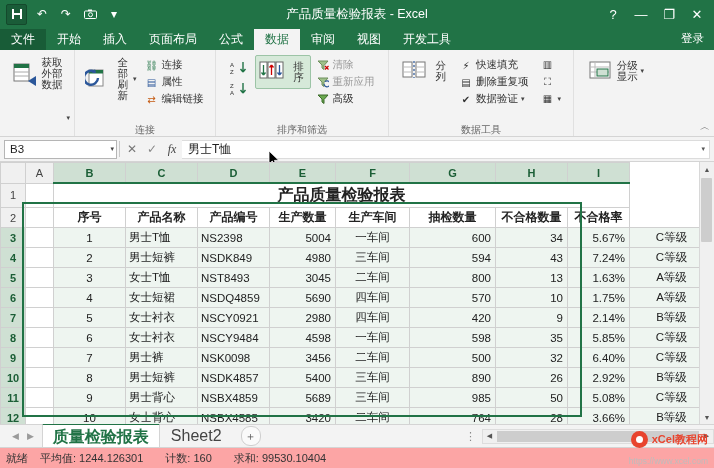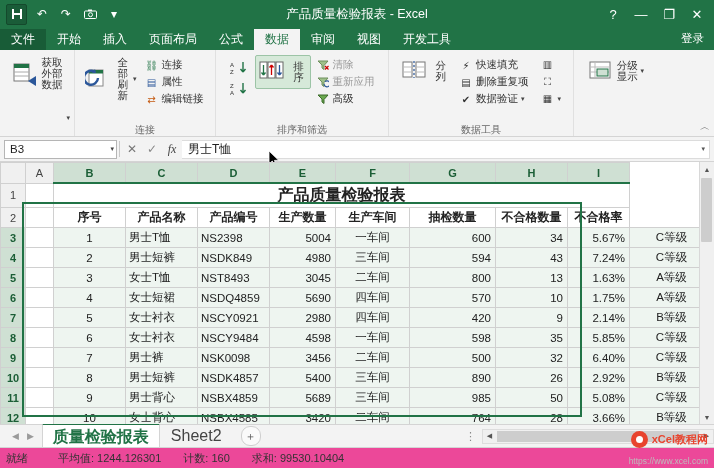--- a/index.html
+++ b/index.html
@@ -86,21 +86,21 @@
   .stab{padding:2px 10px;font-size:16px;color:#444;border:1px solid transparent;}
   .stab.active{background:#fff;color:#217346;font-weight:bold;border:1px solid #d4d4d4;border-bottom:none;border-top:2px solid #217346;}
   .addsheet{width:18px;height:18px;border:1px solid #cfcfcf;border-radius:9px;display:flex;align-items:center;justify-content:center;font-size:11px;color:#555;margin-left:8px;background:#fafafa;}
   .hscroll{margin-left:auto;display:flex;align-items:center;height:14px;}
   .hscroll .dots{font-size:11px;color:#888;padding-right:6px;}
   .hsbar{width:230px;height:13px;background:#f0f0f0;border:1px solid #ddd;display:flex;align-items:center;}
   .hsbar .harr{width:13px;text-align:center;font-size:7px;color:#555;}
   .hsbar .hthumb{flex:1;height:11px;background:#cdcdcd;margin:0 1px;}
 
   
-  .status{height:20px;background:#ec4899;border-top:1px solid #d4d4d4;display:flex;align-items:center;font-size:11px;color:#333;padding:0 6px;gap:18px;}
+  .status{height:20px;background:#fca5a5;border-top:1px solid #d4d4d4;display:flex;align-items:center;font-size:11px;color:#333;padding:0 6px;}
   .status .ready{min-width:34px;}
   .status .stats{display:flex;gap:22px;}
 
   
   .wm{position:absolute;right:6px;bottom:20px;display:flex;align-items:center;gap:4px;}
   .wm .ring{width:17px;height:17px;border-radius:50%;background:#e8442e;display:flex;align-items:center;justify-content:center;}
   .wm .ring i{display:block;width:7px;height:7px;border-radius:50%;background:#fff;font-style:normal;}
   .wm .txt{font-size:11px;color:#e8442e;font-weight:bold;}
   .wm2{position:absolute;right:6px;bottom:2px;font-size:8.5px;color:#bdbdbd;}
 </style>

